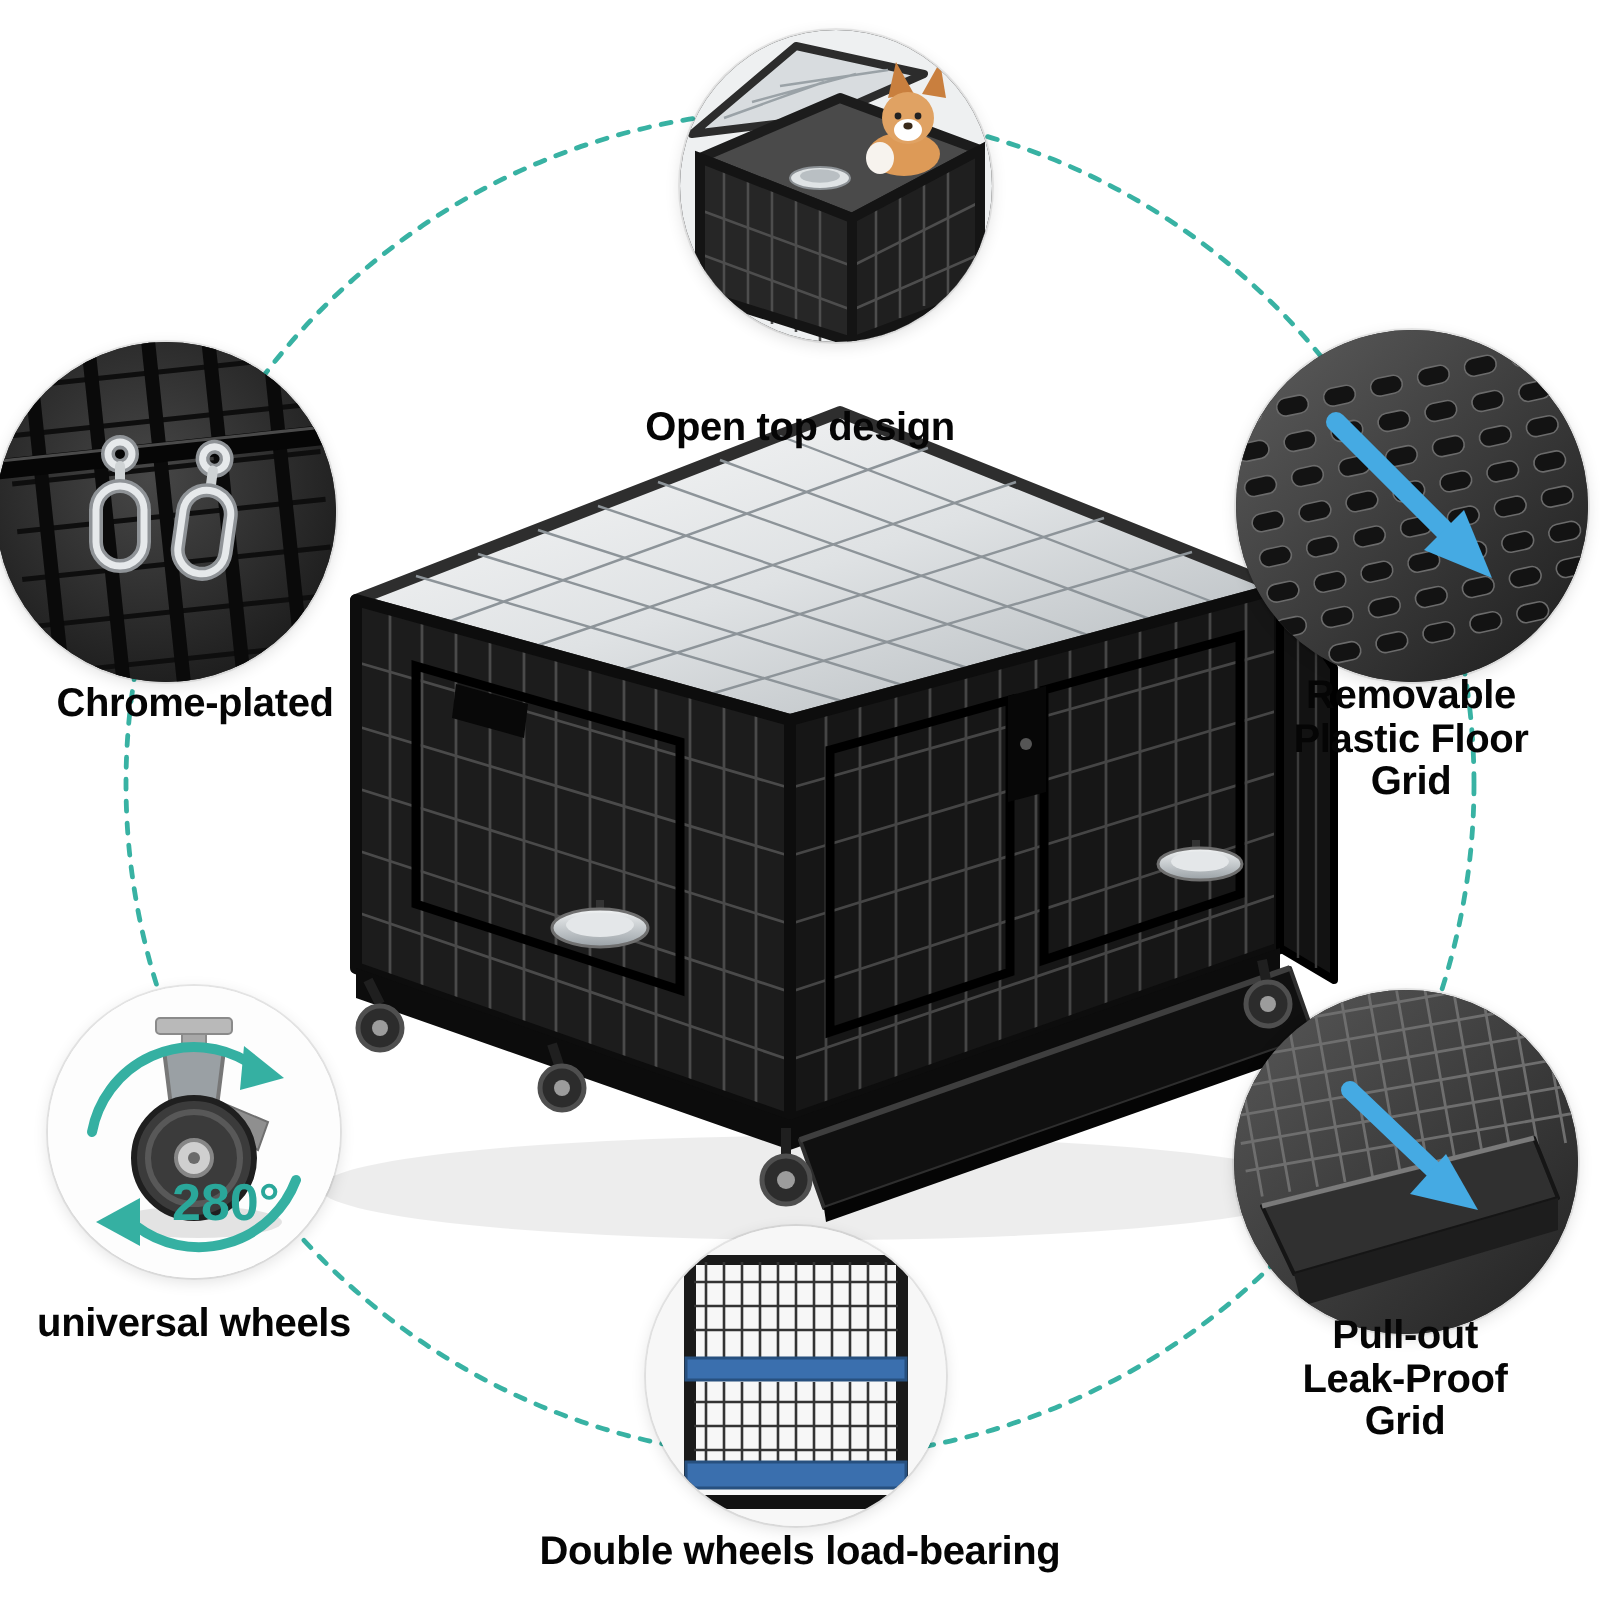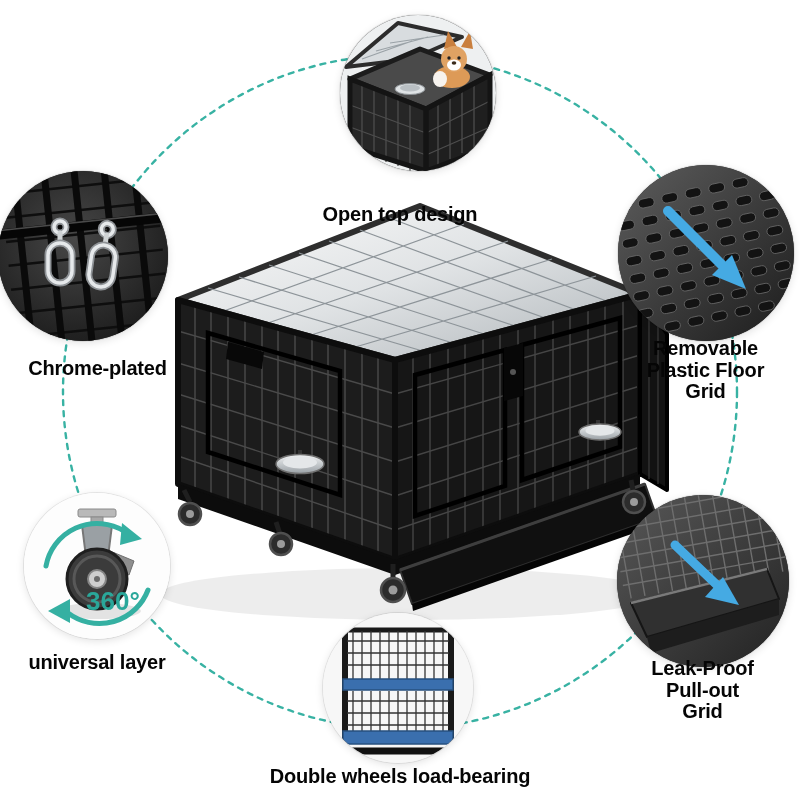--- a/index.html
+++ b/index.html
@@ -19,21 +19,21 @@
   .fig-lock{left:-2px;top:171px;width:170px;height:170px;}
   .fig-grid{left:618px;top:165px;width:176px;height:176px;}
   .fig-wheel{left:24px;top:493px;width:146px;height:146px;background:#fff;}
   .fig-tray{left:617px;top:495px;width:172px;height:172px;}
   .fig-double{left:323px;top:613px;width:150px;height:150px;background:#f6f6f6;}
   .label{
     position:absolute;z-index:3;text-align:center;font-weight:700;
     font-size:20px;line-height:1.08;letter-spacing:-0.2px;
   }
   .lb-open-top{left:250px;top:172px;width:300px;margin-top:32px;}
-  .lb-lock{left:5px;top:342px;width:185px;margin-top:16px;}
+  .lb-lock{left:5px;top:342px;width:185px;}
   .lb-grid{left:608px;top:338px;width:195px;}
   .lb-wheel{left:2px;top:652px;width:190px;}
   .lb-tray{left:605px;top:658px;width:195px;}
   .lb-double{left:150px;top:766px;width:500px;}
   .badge-360{
     position:absolute;left:86px;top:586px;z-index:4;
     font-weight:700;font-size:26px;color:#2aa79a;letter-spacing:0;
   }
 </style>
 </head>
@@ -331,28 +331,28 @@
     <div>Chrome-plated</div>
   </div>
 
   <div class="label lb-grid">
     <div>Removable</div>
     <div>Plastic Floor</div>
     <div>Grid</div>
   </div>
 
   <div class="label lb-wheel">
-    <div>universal layer</div>
-  </div>
-
-  <div class="badge-360">360°</div>
+    <div>universal wheels</div>
+  </div>
+
+  <div class="badge-360">280°</div>
 
   <div class="label lb-tray">
+    <div>Pull-out</div>
     <div>Leak-Proof</div>
-    <div>Pull-out</div>
     <div>Grid</div>
   </div>
 
   <div class="label lb-double">
     <div>Double wheels load-bearing</div>
   </div>
 
 </div>
 
 </body></html>

